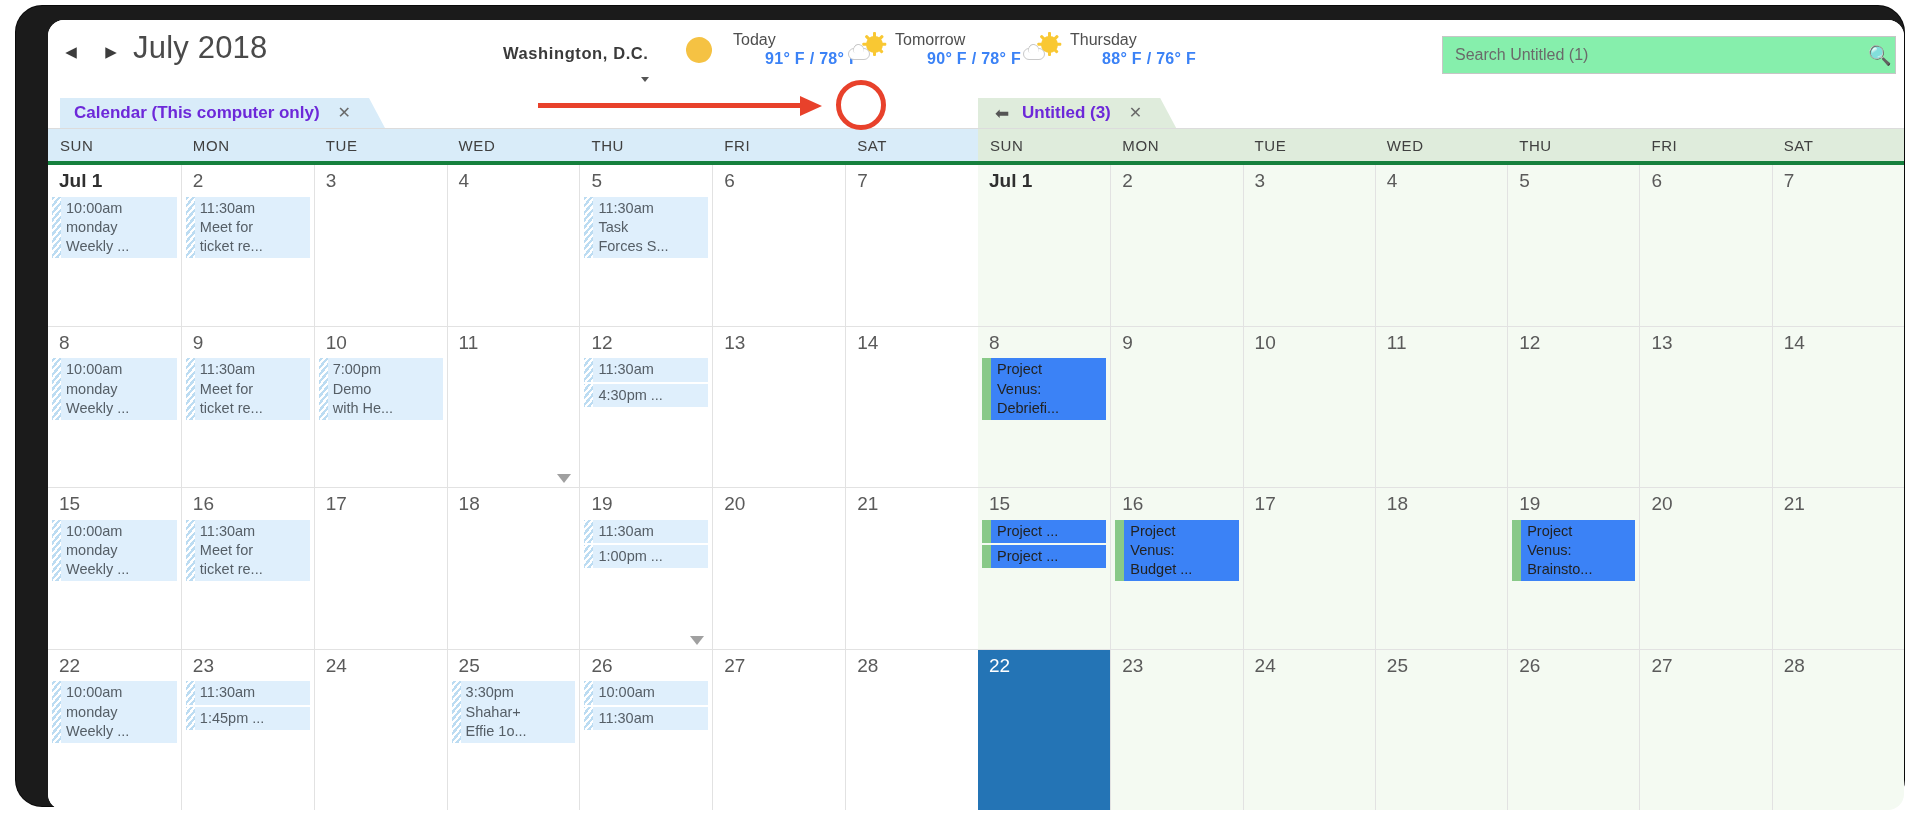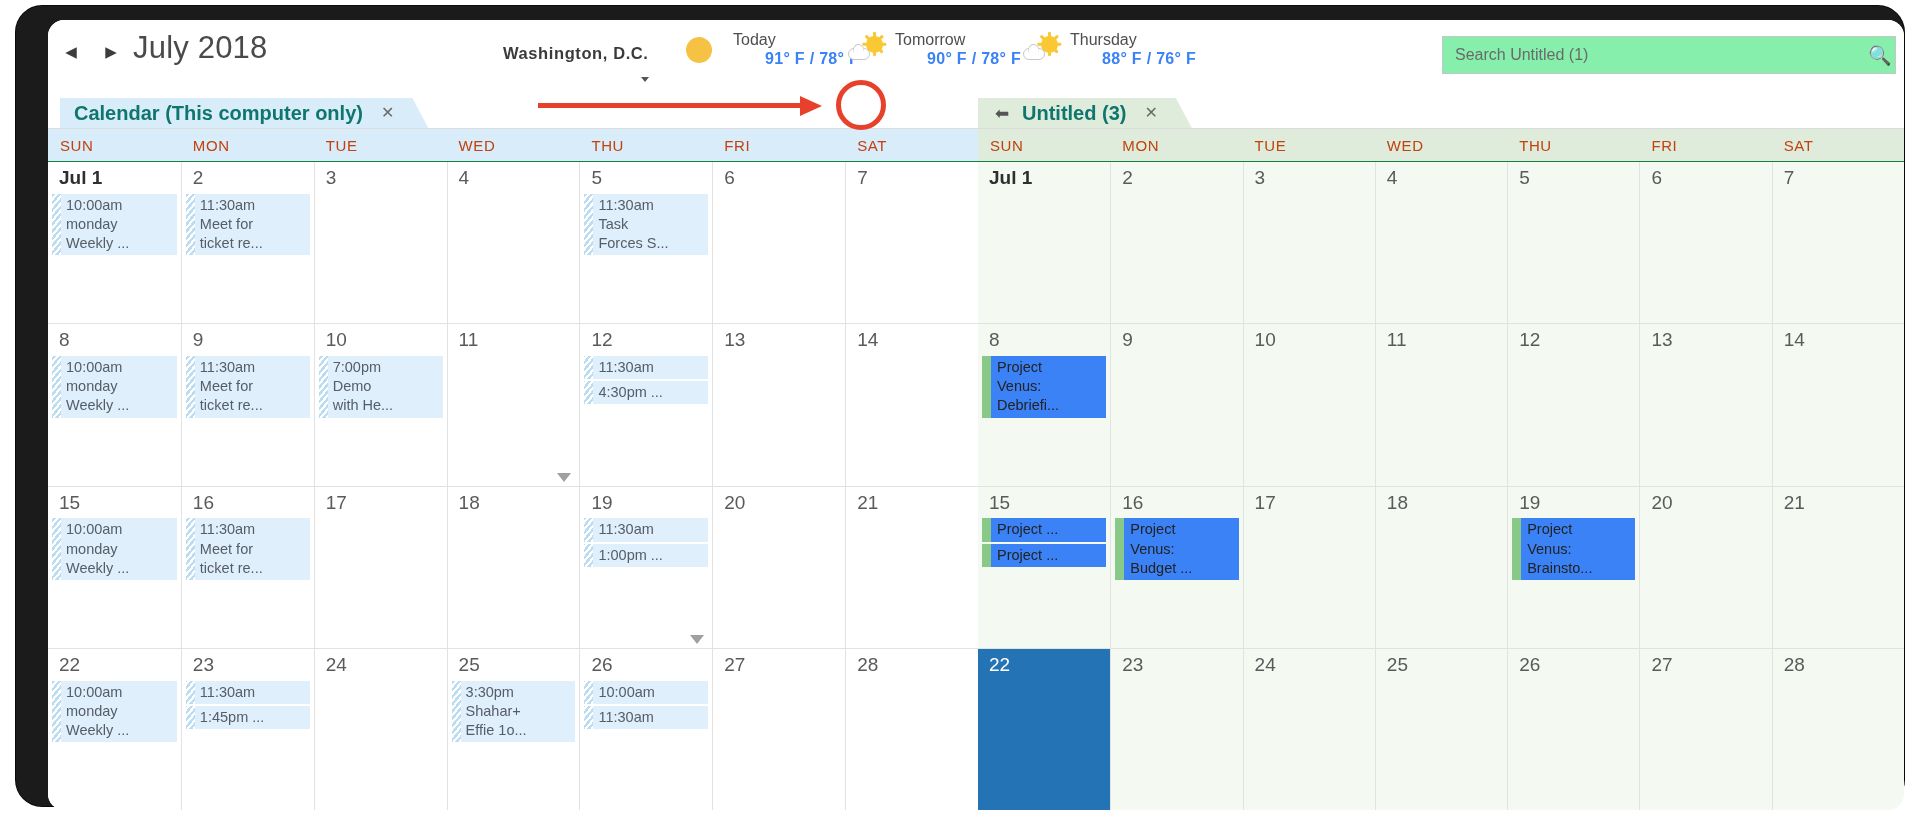--- a/index.html
+++ b/index.html
@@ -206,22 +206,22 @@
     clip-path: polygon(0 0, calc(100% - 16px) 0, 100% 100%, 0 100%);
     padding-right: 34px;
   }
   .tab-green {
     background: #dfecdc;
     clip-path: polygon(0 0, calc(100% - 16px) 0, 100% 100%, 0 100%);
     padding-right: 34px;
     left: 0px;
   }
   .tab-label {
-    font-size: 20px;
-    color: #0f766e;
+    font-size: 17px;
+    color: #6d28d9;
     font-weight: bold;
     white-space: nowrap;
   }
   .tab-close {
     margin-left: 18px;
     font-size: 16px;
     color: #6a6a6a;
     cursor: pointer;
     line-height: 1;
   }
@@ -273,35 +273,35 @@
   }
   .dow-row {
     display: grid;
     grid-template-columns: repeat(7, 1fr);
     height: 32px;
   }
   .dow {
     display: flex; align-items: center;
     padding-left: 12px;
     font-size: 15px;
-    color: #c2410c;
+    color: #404040;
     letter-spacing: 0.6px;
   }
   .blue .dow-row { background: #d9ecf9; }
   .green .dow-row { background: #dfecdc; }
 
   .weeks { flex: 1; display: flex; flex-direction: column; }
   .week {
     display: grid;
     grid-template-columns: repeat(7, 1fr);
     flex: 1;
     border-top: 1px solid #e2e2e2;
     min-height: 0;
   }
-  .week:first-child { border-top: 1px solid #15803d; }
+  .week:first-child { border-top: 4px solid #15803d; }
   .daycell {
     position: relative;
     border-left: 1px solid #e2e2e2;
     padding: 4px 0 0 0;
     overflow: hidden;
     cursor: pointer;
     background: #ffffff;
   }
   .daycell:first-child { border-left: none; }
   .green .daycell { background: #f4faf2; }

